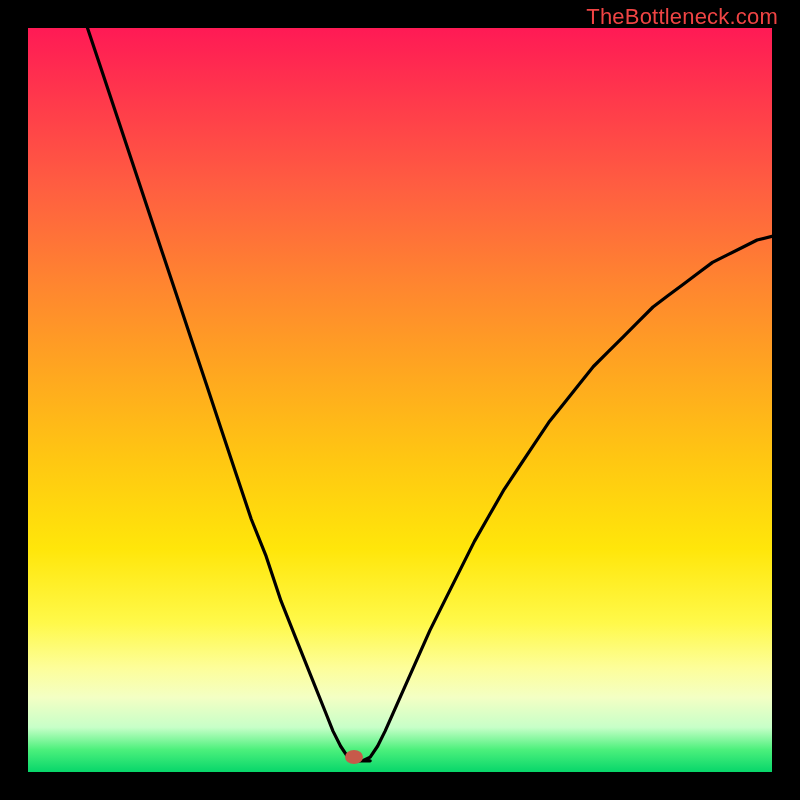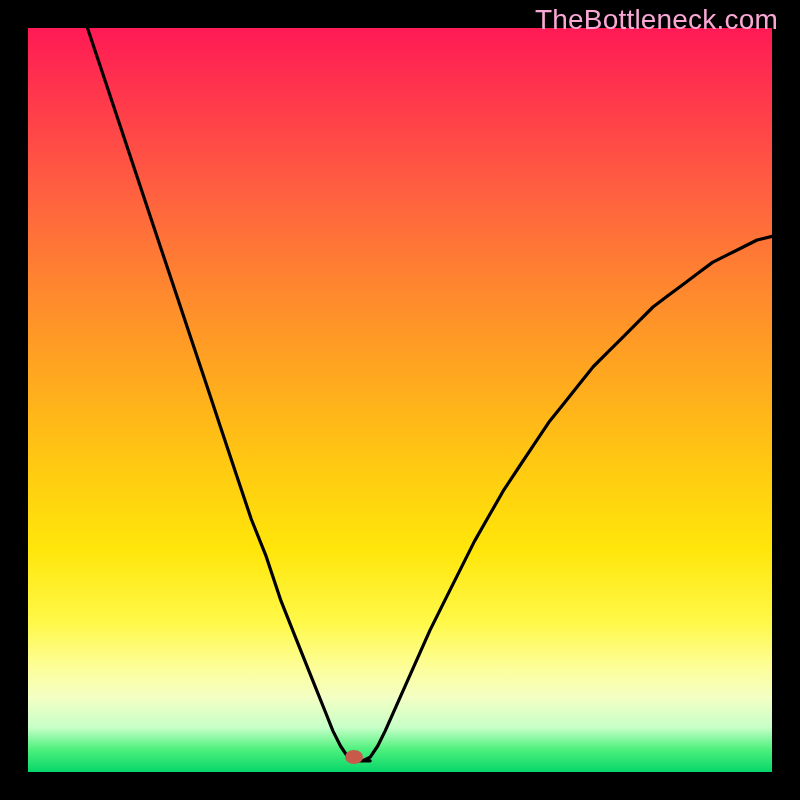--- a/index.html
+++ b/index.html
@@ -40,23 +40,23 @@
       #fdfe9a 86%,
       #f3ffc4 90%,
       #c7ffc8 94%,
       #4cf07c 97%,
       #07d66a 100%
     );
   }
   .watermark {
     position: absolute;
     font-family: Arial, Helvetica, sans-serif;
-    font-size: 28px;
+    font-size: 22px;
     font-weight: 500;
-    color: #f9a8d4;
+    color: #ef4444;
     letter-spacing: 0.2px;
   }
   svg {
     position: absolute;
     inset: 0;
   }
   .curve {
     fill: none;
     stroke: #000;
     stroke-width: 3.2;

